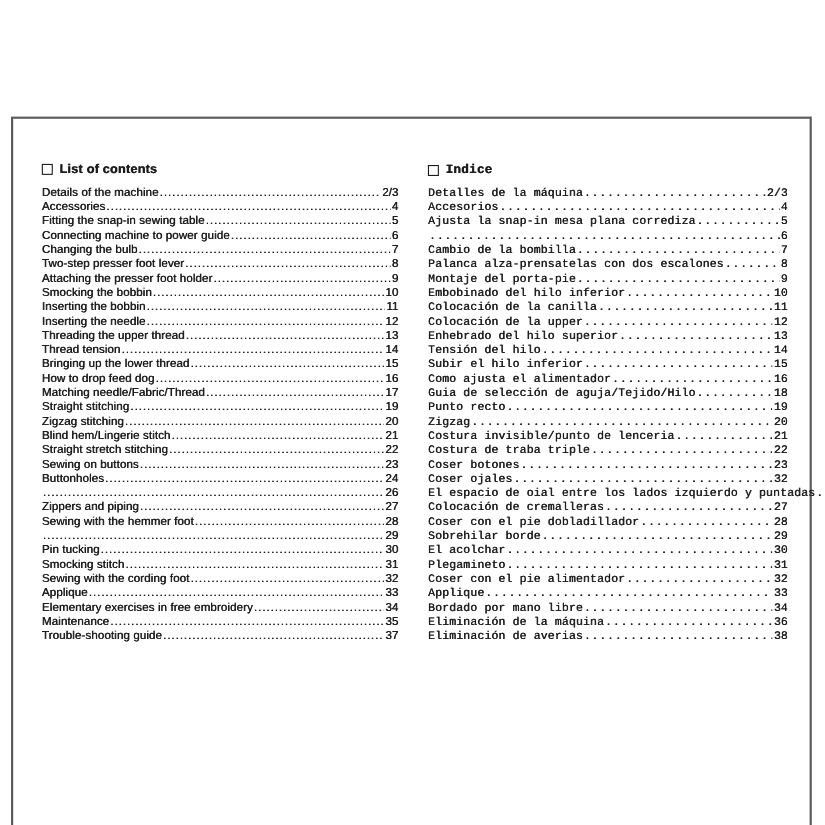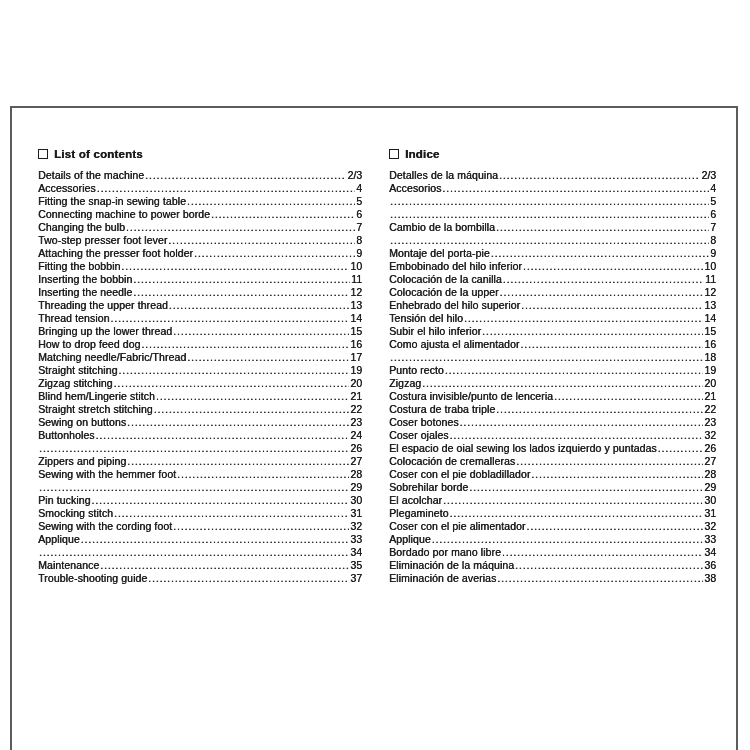--- a/index.html
+++ b/index.html
@@ -24,21 +24,21 @@
   .sheet-inner {
     display: flex;
     padding: 40px 16px 0 26px;
     color: #1c1c1c;
     text-shadow: 0.4px 0 0 currentColor;
   }
   .toc-col {
     box-sizing: border-box;
   }
   .toc-col.english { width: 324px; margin-right: 27px; }
-  .toc-col.spanish { width: 327px; }
+  .toc-col.spanish { width: 327px; font-family: Liberation Mono, monospace; }
   .toc-header {
     display: flex;
     align-items: center;
     font-weight: bold;
     font-size: 11.5px;
     margin-bottom: 9px;
     letter-spacing: 0.2px;
   }
   .checkbox {
     display: inline-block;
@@ -98,41 +98,41 @@
             <span class="toc-label">Accessories</span>
             <span class="toc-leader">................................................................................................................................................................</span>
             <span class="toc-page">4</span>
           </div>
           <div class="toc-row">
             <span class="toc-label">Fitting the snap-in sewing table</span>
             <span class="toc-leader">................................................................................................................................................................</span>
             <span class="toc-page">5</span>
           </div>
           <div class="toc-row">
-            <span class="toc-label">Connecting machine to power borde</span>
+            <span class="toc-label">Connecting machine to power guide</span>
             <span class="toc-leader">................................................................................................................................................................</span>
             <span class="toc-page">6</span>
           </div>
           <div class="toc-row">
             <span class="toc-label">Changing the bulb</span>
             <span class="toc-leader">................................................................................................................................................................</span>
             <span class="toc-page">7</span>
           </div>
           <div class="toc-row">
             <span class="toc-label">Two-step presser foot lever</span>
             <span class="toc-leader">................................................................................................................................................................</span>
             <span class="toc-page">8</span>
           </div>
           <div class="toc-row">
             <span class="toc-label">Attaching the presser foot holder</span>
             <span class="toc-leader">................................................................................................................................................................</span>
             <span class="toc-page">9</span>
           </div>
           <div class="toc-row">
-            <span class="toc-label">Fitting the bobbin</span>
+            <span class="toc-label">Smocking the bobbin</span>
             <span class="toc-leader">................................................................................................................................................................</span>
             <span class="toc-page">10</span>
           </div>
           <div class="toc-row">
             <span class="toc-label">Inserting the bobbin</span>
             <span class="toc-leader">................................................................................................................................................................</span>
             <span class="toc-page">11</span>
           </div>
           <div class="toc-row">
             <span class="toc-label">Inserting the needle</span>
@@ -226,20 +226,21 @@
             <span class="toc-label">Sewing with the cording foot</span>
             <span class="toc-leader">................................................................................................................................................................</span>
             <span class="toc-page">32</span>
           </div>
           <div class="toc-row">
             <span class="toc-label">Applique</span>
             <span class="toc-leader">................................................................................................................................................................</span>
             <span class="toc-page">33</span>
           </div>
           <div class="toc-row">
+            <span class="toc-label">Elementary exercises in free embroidery</span>
             <span class="toc-leader">................................................................................................................................................................</span>
             <span class="toc-page">34</span>
           </div>
           <div class="toc-row">
             <span class="toc-label">Maintenance</span>
             <span class="toc-leader">................................................................................................................................................................</span>
             <span class="toc-page">35</span>
           </div>
           <div class="toc-row">
             <span class="toc-label">Trouble-shooting guide</span>
@@ -259,33 +260,35 @@
             <span class="toc-label">Detalles de la máquina</span>
             <span class="toc-leader">................................................................................................................................................................</span>
             <span class="toc-page">2/3</span>
           </div>
           <div class="toc-row">
             <span class="toc-label">Accesorios</span>
             <span class="toc-leader">................................................................................................................................................................</span>
             <span class="toc-page">4</span>
           </div>
           <div class="toc-row">
+            <span class="toc-label">Ajusta la snap-in mesa plana corrediza</span>
             <span class="toc-leader">................................................................................................................................................................</span>
             <span class="toc-page">5</span>
           </div>
           <div class="toc-row">
             <span class="toc-leader">................................................................................................................................................................</span>
             <span class="toc-page">6</span>
           </div>
           <div class="toc-row">
             <span class="toc-label">Cambio de la bombilla</span>
             <span class="toc-leader">................................................................................................................................................................</span>
             <span class="toc-page">7</span>
           </div>
           <div class="toc-row">
+            <span class="toc-label">Palanca alza-prensatelas con dos escalones</span>
             <span class="toc-leader">................................................................................................................................................................</span>
             <span class="toc-page">8</span>
           </div>
           <div class="toc-row">
             <span class="toc-label">Montaje del porta-pie</span>
             <span class="toc-leader">................................................................................................................................................................</span>
             <span class="toc-page">9</span>
           </div>
           <div class="toc-row">
             <span class="toc-label">Embobinado del hilo inferior</span>
@@ -316,20 +319,21 @@
             <span class="toc-label">Subir el hilo inferior</span>
             <span class="toc-leader">................................................................................................................................................................</span>
             <span class="toc-page">15</span>
           </div>
           <div class="toc-row">
             <span class="toc-label">Como ajusta el alimentador</span>
             <span class="toc-leader">................................................................................................................................................................</span>
             <span class="toc-page">16</span>
           </div>
           <div class="toc-row">
+            <span class="toc-label">Guia de selección de aguja/Tejido/Hilo</span>
             <span class="toc-leader">................................................................................................................................................................</span>
             <span class="toc-page">18</span>
           </div>
           <div class="toc-row">
             <span class="toc-label">Punto recto</span>
             <span class="toc-leader">................................................................................................................................................................</span>
             <span class="toc-page">19</span>
           </div>
           <div class="toc-row">
             <span class="toc-label">Zigzag</span>
@@ -350,21 +354,21 @@
             <span class="toc-label">Coser botones</span>
             <span class="toc-leader">................................................................................................................................................................</span>
             <span class="toc-page">23</span>
           </div>
           <div class="toc-row">
             <span class="toc-label">Coser ojales</span>
             <span class="toc-leader">................................................................................................................................................................</span>
             <span class="toc-page">32</span>
           </div>
           <div class="toc-row">
-            <span class="toc-label">El espacio de oial sewing los lados izquierdo y puntadas</span>
+            <span class="toc-label">El espacio de oial entre los lados izquierdo y puntadas</span>
             <span class="toc-leader">................................................................................................................................................................</span>
             <span class="toc-page">26</span>
           </div>
           <div class="toc-row">
             <span class="toc-label">Colocación de cremalleras</span>
             <span class="toc-leader">................................................................................................................................................................</span>
             <span class="toc-page">27</span>
           </div>
           <div class="toc-row">
             <span class="toc-label">Coser con el pie dobladillador</span>

